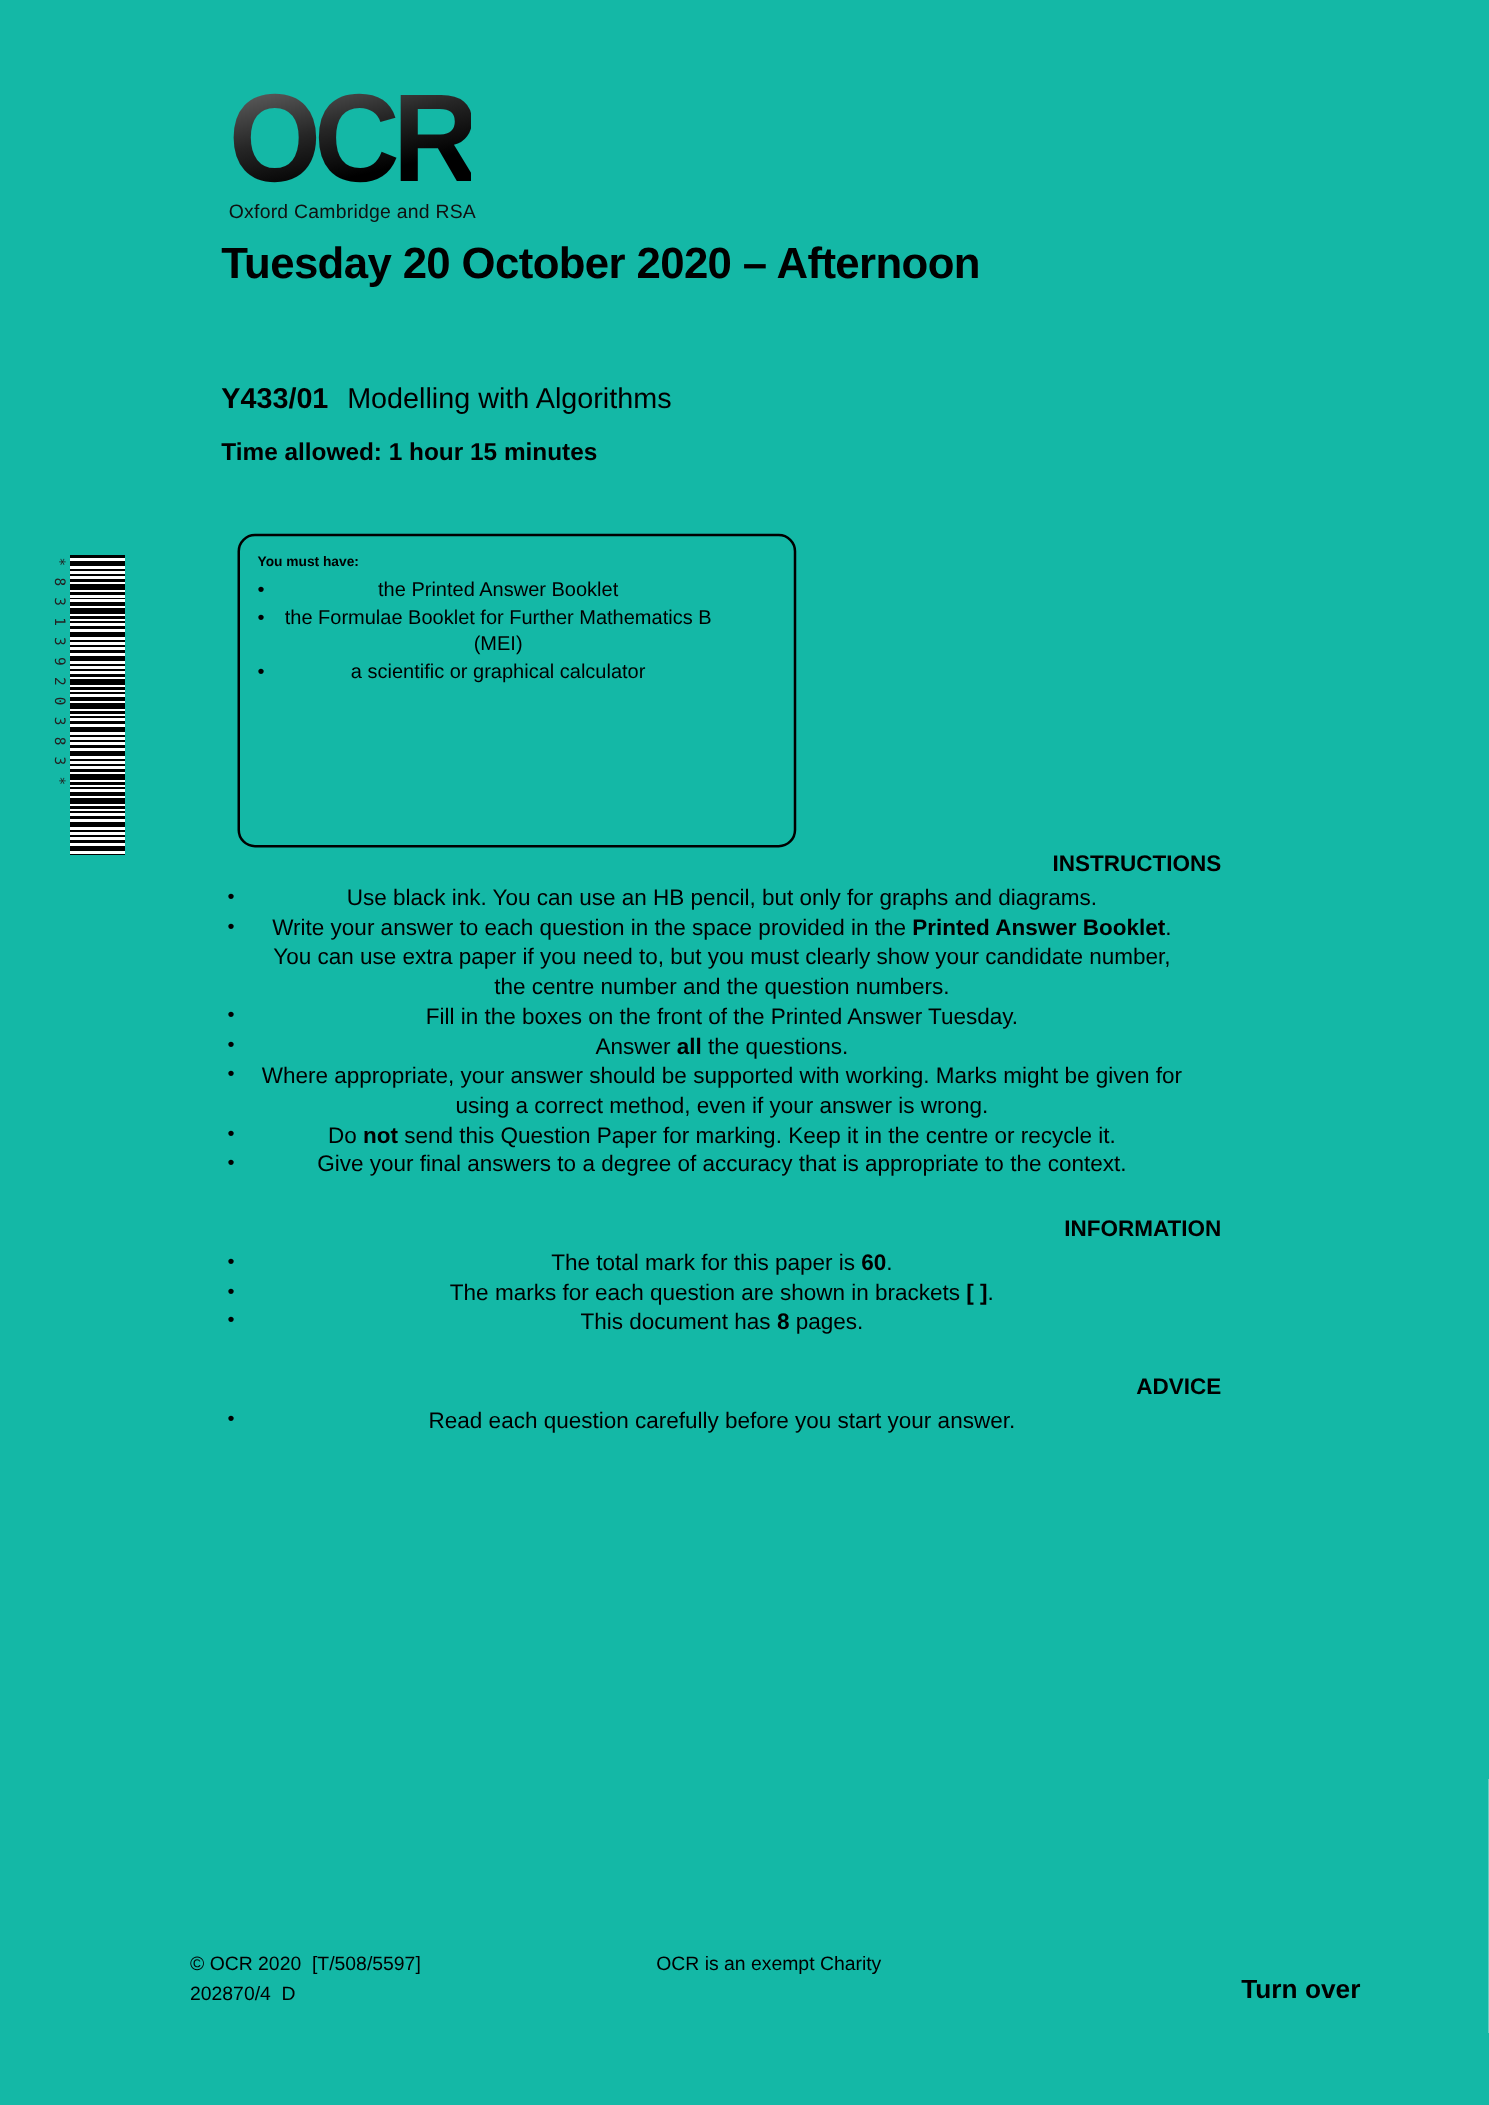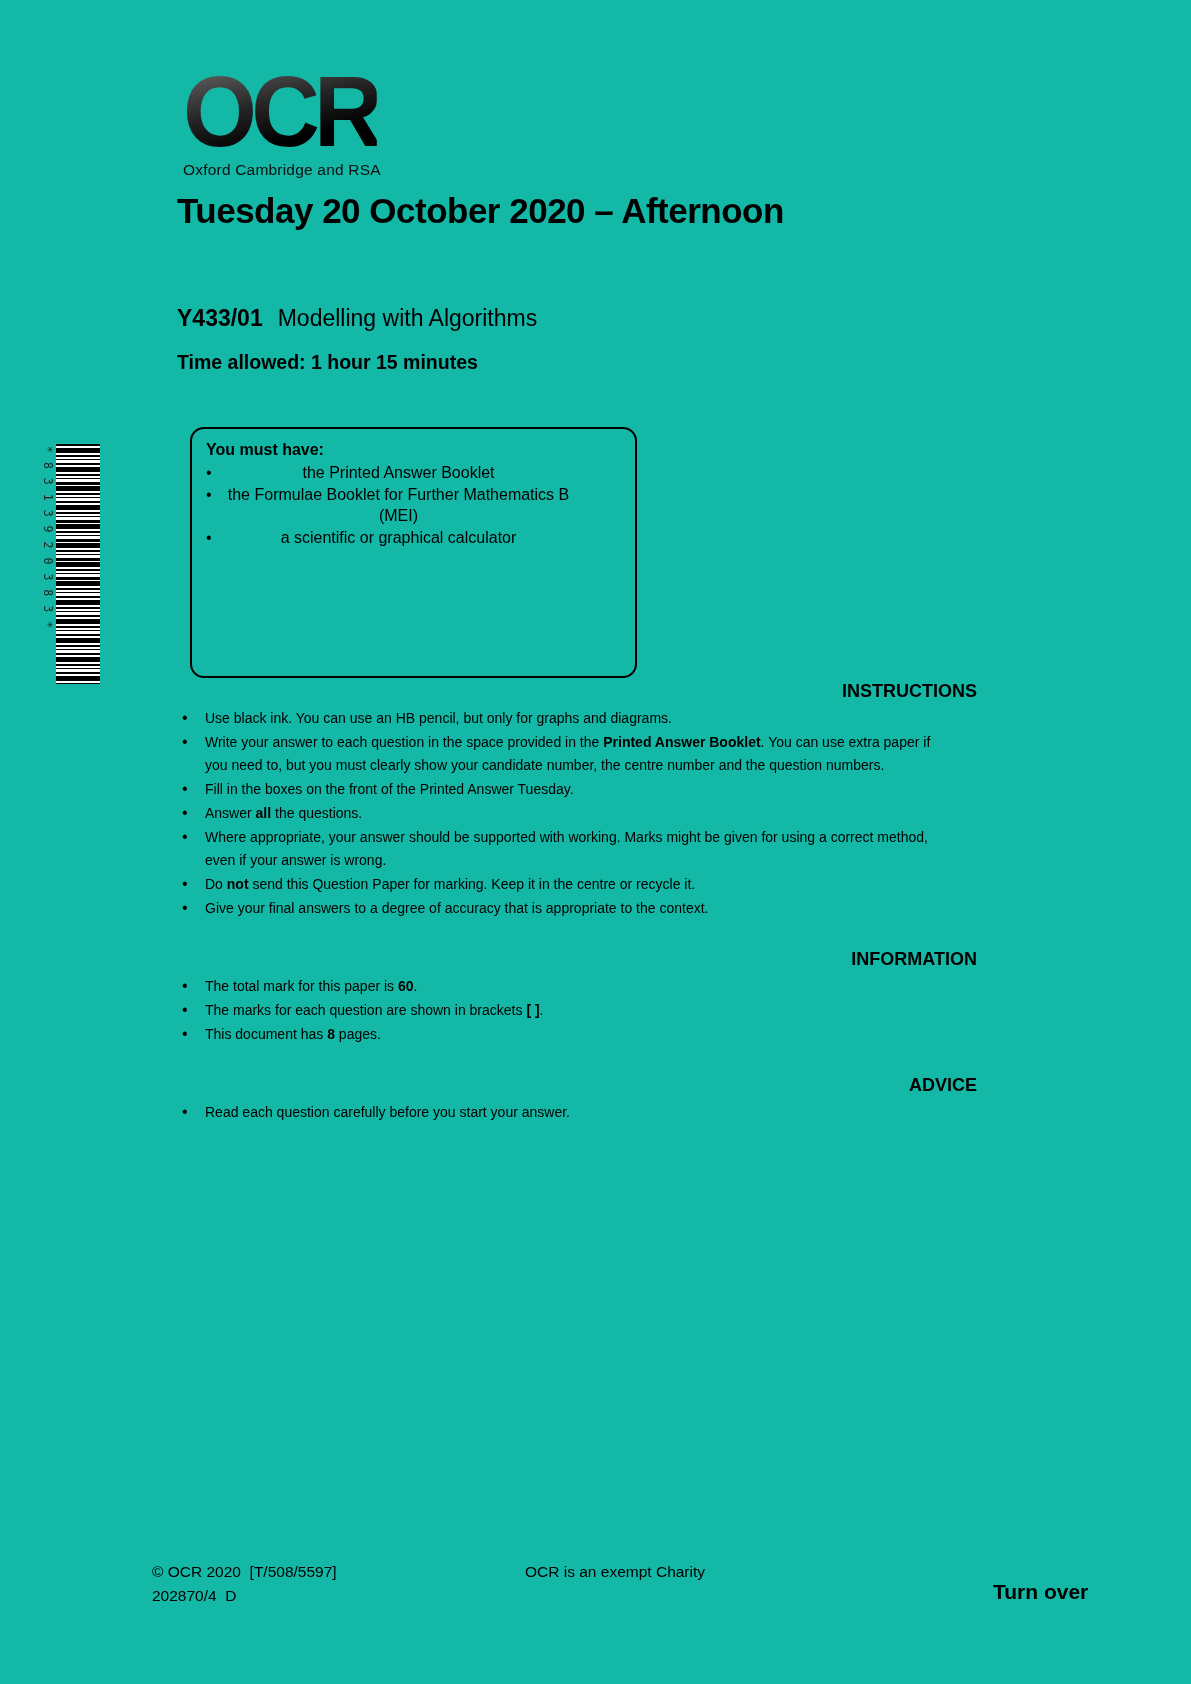--- a/index.html
+++ b/index.html
@@ -36,29 +36,29 @@
   .subtitle{position:absolute;left:177px;top:249px;font-size:27px;font-weight:bold;line-height:34px;}
   .paper-line{position:absolute;left:177px;top:303px;font-size:23px;line-height:30px;}
   .paper-code{font-weight:bold;margin-right:15px;}
   .time-allowed{position:absolute;left:177px;top:349px;font-size:19.5px;font-weight:bold;line-height:26px;}
   
   .must-box{
     position:absolute;left:190px;top:427px;width:447px;height:251px;
     border:2px solid #000;border-radius:14px;box-sizing:border-box;
     padding:10px 18px 0 14px;
   }
-  .must-heading{font-size:16px;font-weight:bold;line-height:22px;}
+  .must-heading{font-size:11px;font-weight:bold;line-height:22px;}
   .must-box ul{list-style:none;margin:1px 0 0;padding:0;width:372px;font-size:16px;line-height:21.5px;text-align:center;}
   .must-box li{position:relative;padding-left:13px;}
   .must-box li::before{content:"\2022";position:absolute;left:0;top:0;}
   
   .content{position:absolute;left:177px;top:679px;width:800px;}
   .section + .section{margin-top:27px;}
   .section-heading{font-size:18px;font-weight:bold;line-height:24px;text-align:right;}
-  .section ul{list-style:none;margin:4px 0 0;padding:0;width:773px;font-size:14px;line-height:23.7px;}
+  .section ul{list-style:none;margin:4px 0 0;padding:0;width:773px;font-size:18px;line-height:23.7px;text-align:center;}
   .section li{position:relative;padding-left:28px;}
   .section li::before{content:"\2022";position:absolute;left:5px;top:-1px;font-size:16px;}
   .b{font-weight:bold;}
   
   .footer-left{position:absolute;left:152px;top:1560px;font-size:15.5px;line-height:24px;}
   .footer-left div{white-space:pre-wrap;}
   .footer-center{position:absolute;left:525px;top:1560px;font-size:15.5px;line-height:24px;}
   .turn-over{position:absolute;left:993px;top:1580px;font-size:21px;font-weight:bold;line-height:24px;}
 </style>
 </head>

